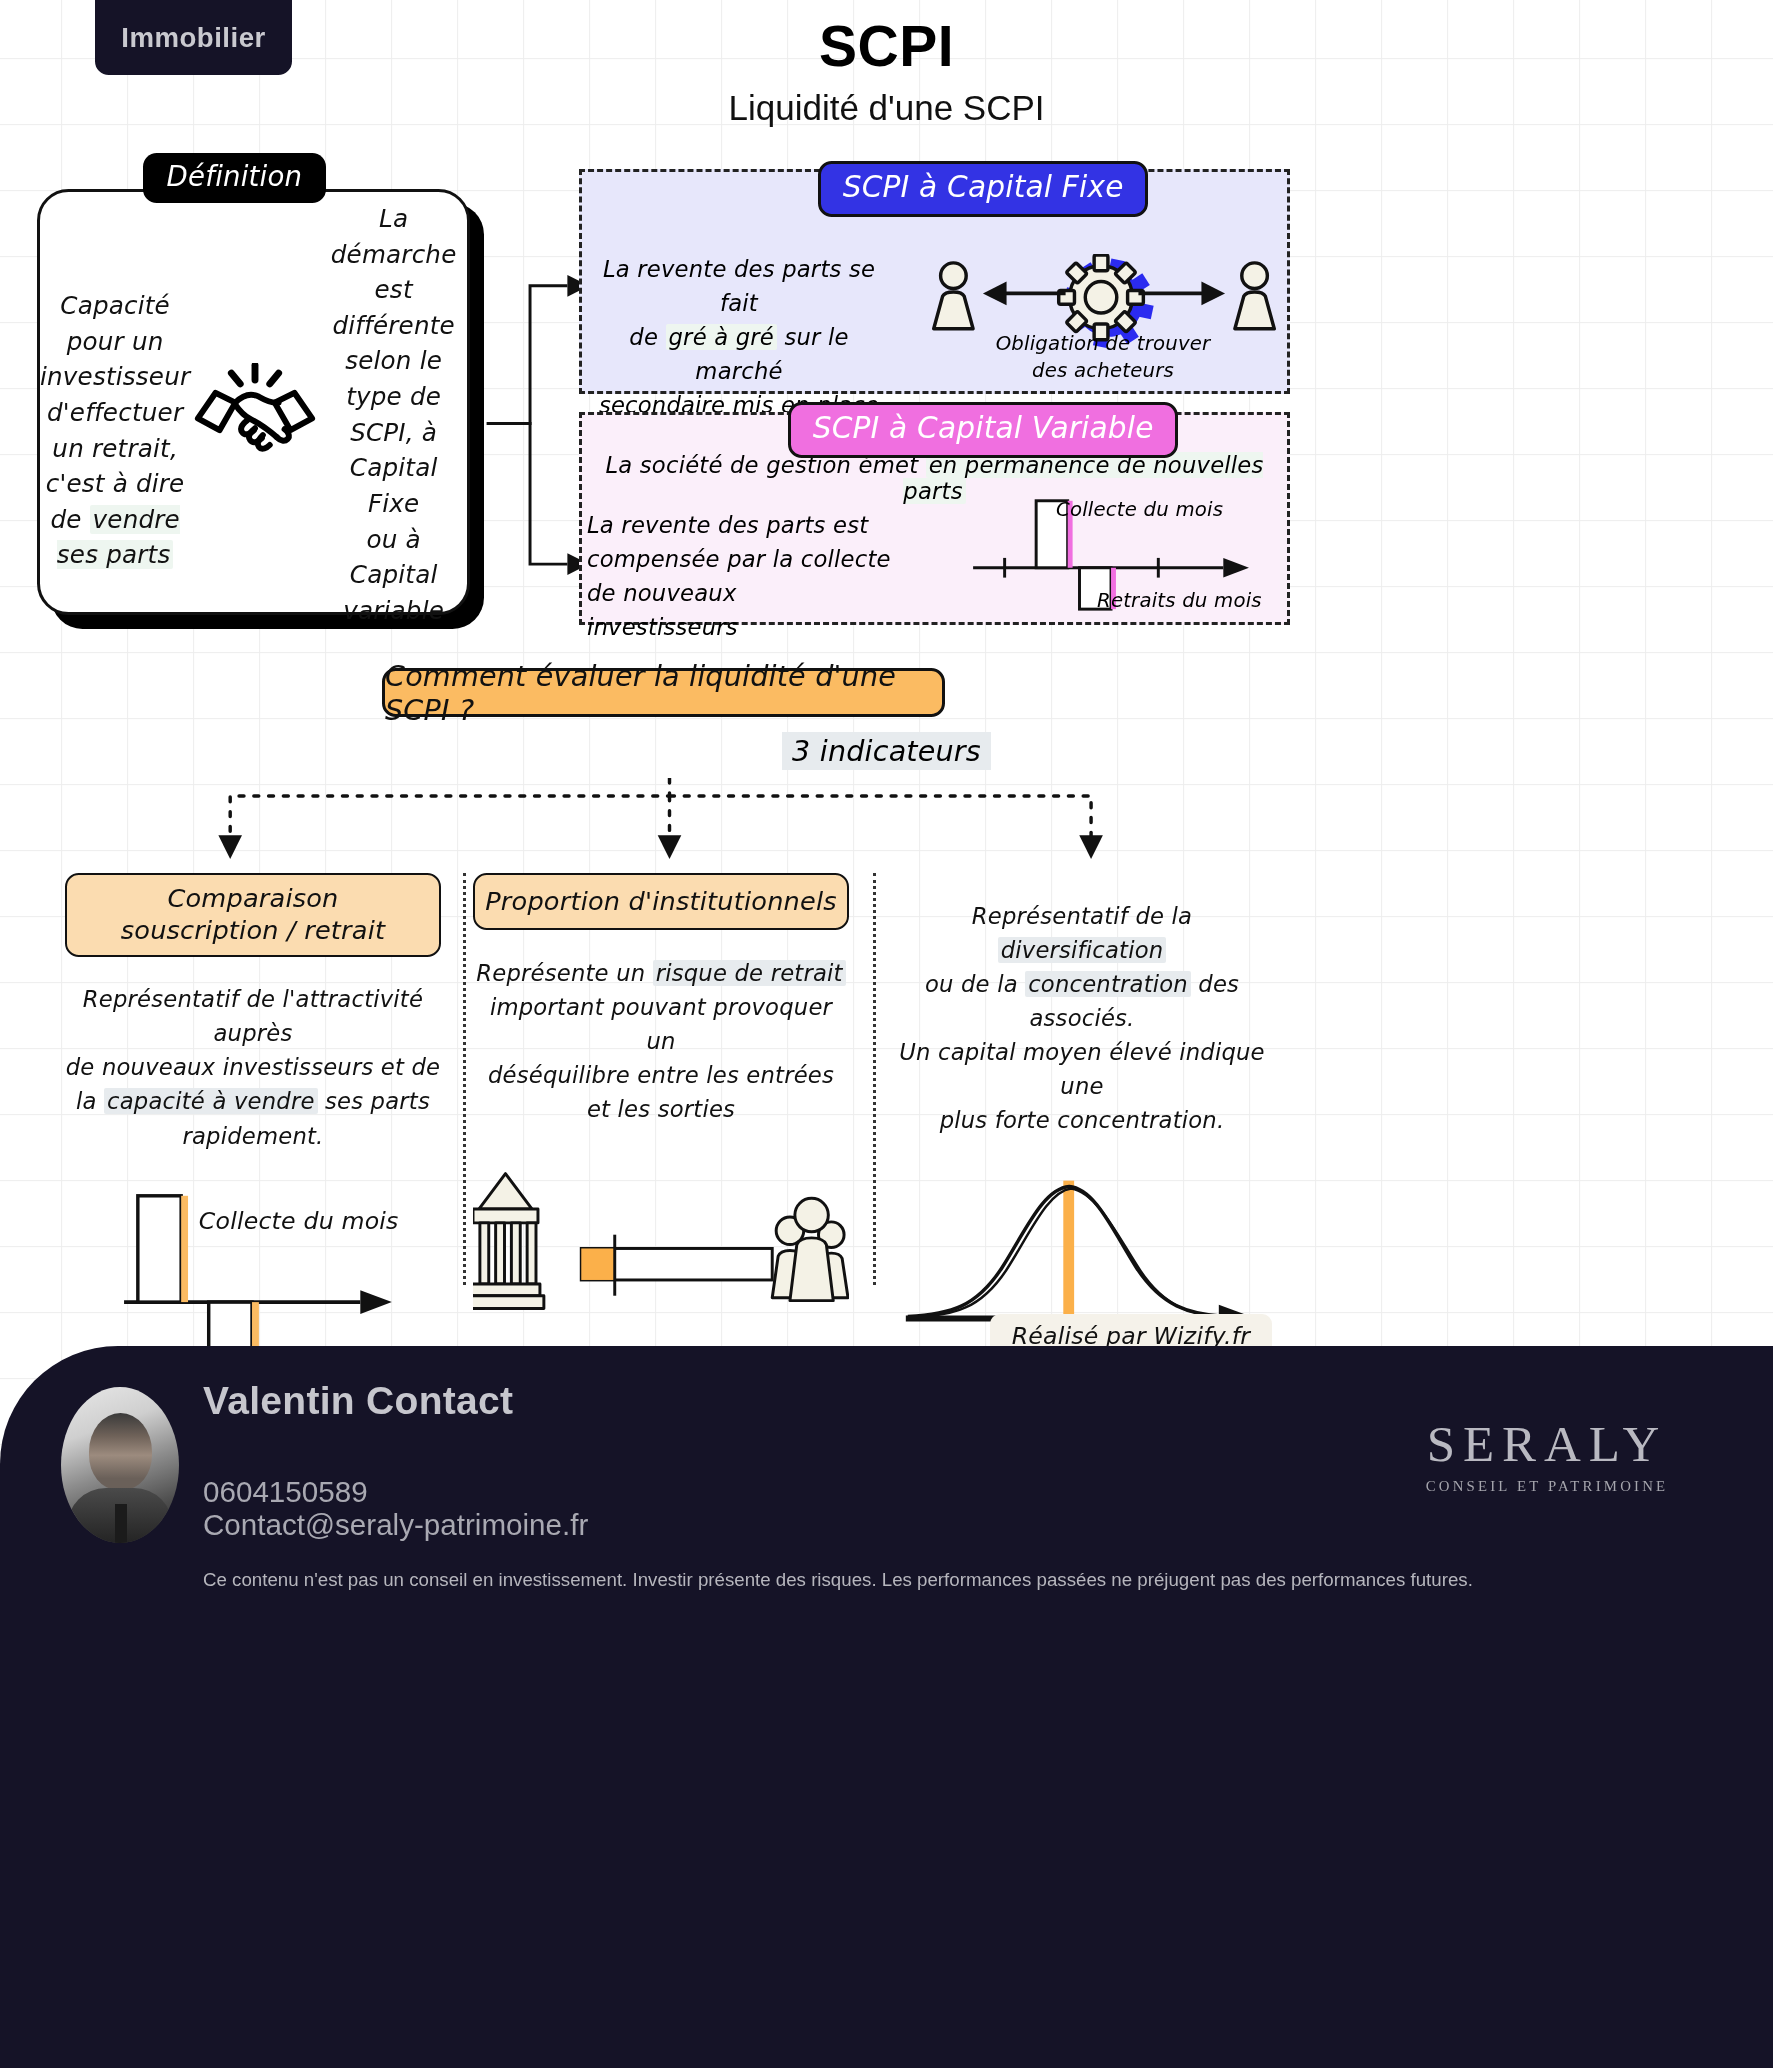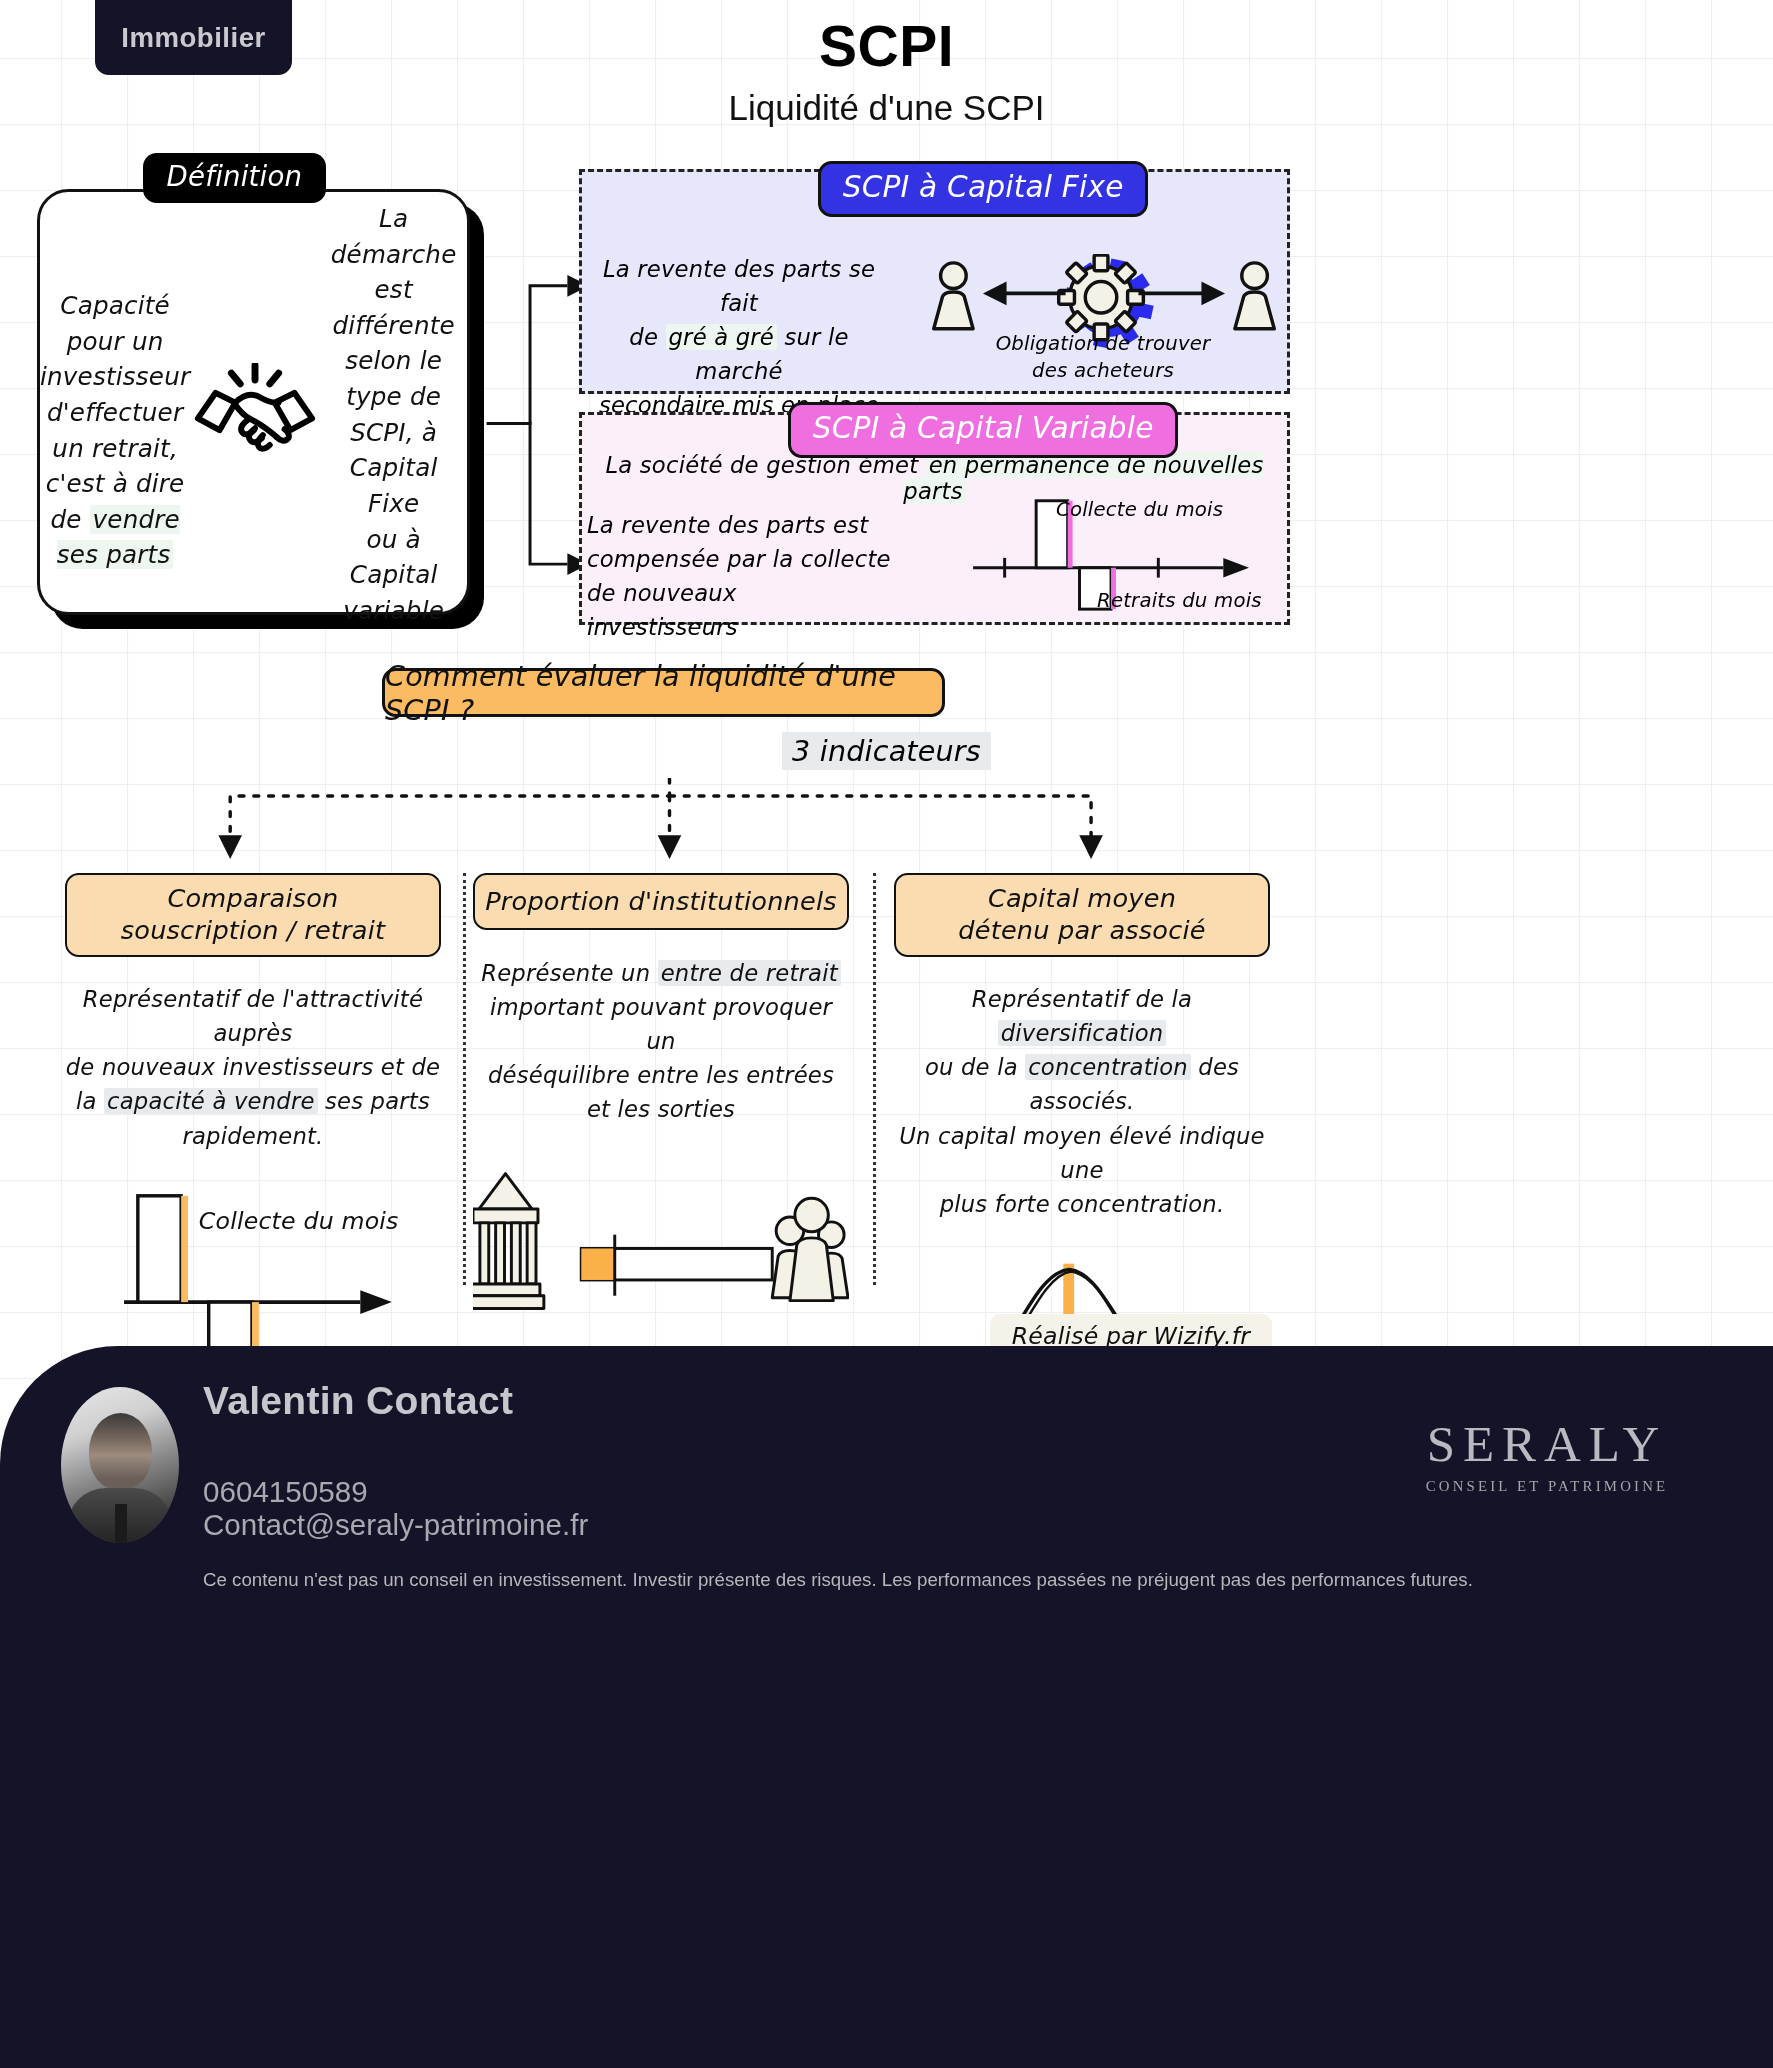--- a/index.html
+++ b/index.html
@@ -417,21 +417,21 @@
     </div>
   </div>
 
   <div class="col" id="col2">
     <div class="col-head hand">
       <div>
         <span>Proportion d'institutionnels</span>
       </div>
     </div>
     <div class="col-body hand">
-      <span>Représente un </span><span class="hl-gray">entre de retrait</span><br>
+      <span>Représente un </span><span class="hl-gray">risque de retrait</span><br>
       <span>important pouvant provoquer un</span><br>
       <span>déséquilibre entre les entrées</span><br>
       <span>et les sorties</span>
     </div>
     <div class="col-illus">
       <svg width="376" height="197" viewBox="0 0 382 200">
 
         <g stroke="#111" stroke-width="3" fill="#f4f2e6" stroke-linejoin="round">
           <polygon points="60,62 6,62 33,26"></polygon>
           <polygon points="66,62 0,62 0,76 66,76"></polygon>
@@ -455,26 +455,20 @@
           <circle cx="364" cy="88" r="13"></circle>
           <path d="M348,152 L353,112 C356,105 372,105 375,112 L381,152 Z"></path>
           <circle cx="344" cy="68" r="17"></circle>
           <path d="M322,155 L329,98 C333,89 355,89 359,98 L366,155 Z"></path>
         </g>
       </svg>
     </div>
   </div>
 
   <div class="col" id="col3">
-    <div class="col-head hand">
-      <div>
-        <span>Capital moyen</span><br>
-        <span>détenu par associé</span>
-      </div>
-    </div>
     <div class="col-body hand">
       <span>Représentatif de la </span><span class="hl-gray">diversification</span><br>
       <span>ou de la </span><span class="hl-gray">concentration</span><span> des associés.</span><br>
       <span>Un capital moyen élevé indique une</span><br>
       <span>plus forte concentration.</span>
     </div>
     <div class="col-illus">
       <svg width="376" height="187" viewBox="0 0 382 190">
         <rect x="172" y="22" width="11" height="140" fill="#fbb04a"></rect>
         <path d="M14,160 C58,158 84,150 110,110 C134,72 152,30 178,28 C204,30 222,72 246,110 C272,150 300,158 336,160" fill="none" stroke="#111" stroke-width="3.5"></path>

